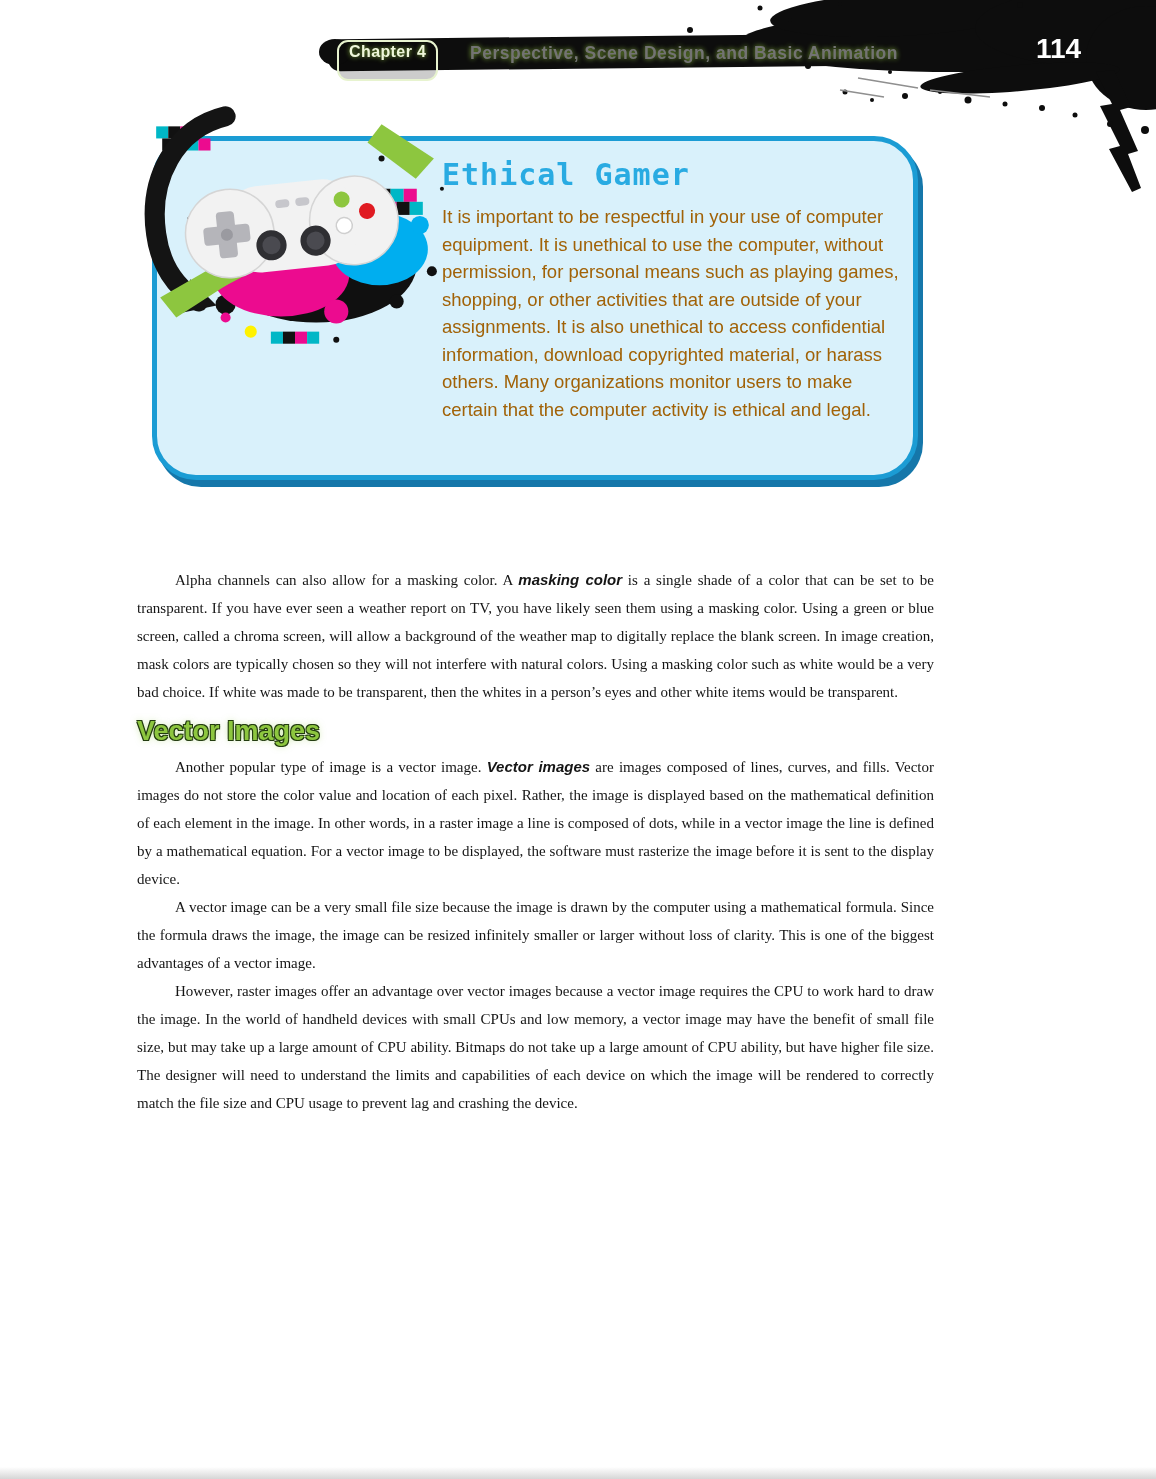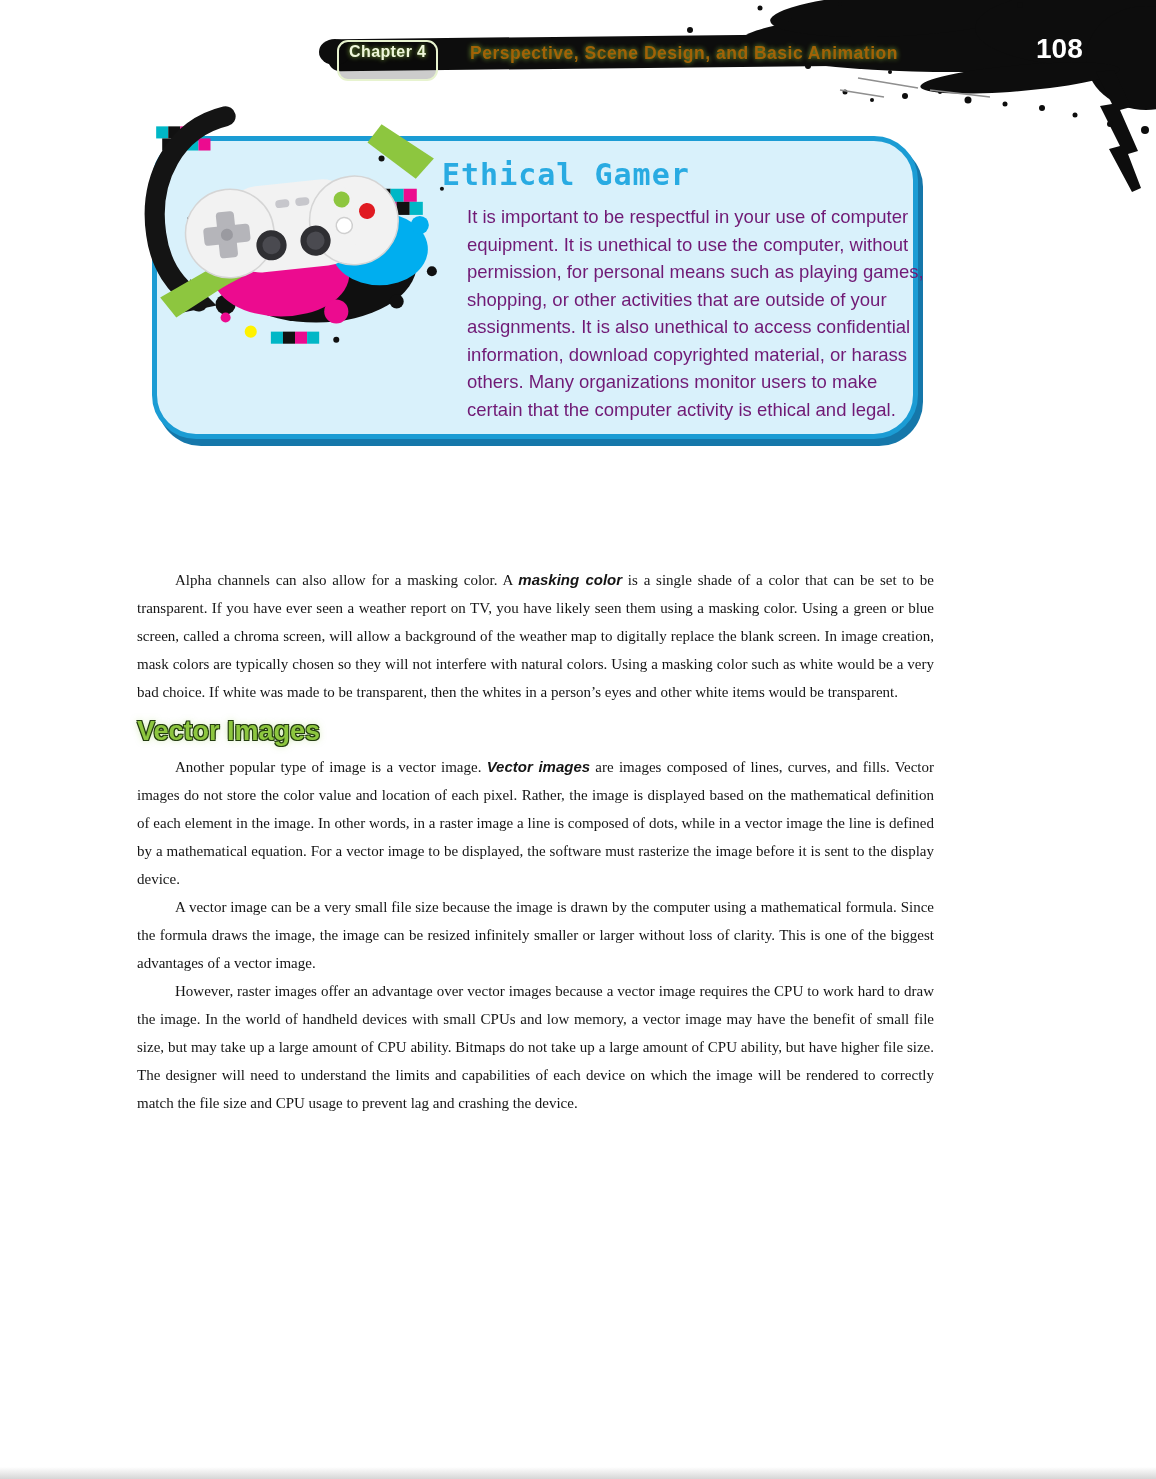--- a/index.html
+++ b/index.html
@@ -21,53 +21,52 @@
     font-family:"Liberation Sans", sans-serif;
     font-weight:bold; font-size:16px; letter-spacing:.4px;
     color:#eef6da;
     text-shadow:0 0 5px #86b23c;
     background:rgba(0,0,0,0.2);
   }
   .chapter-title {
     position:absolute; left:470px; top:43px;
     font-family:"Liberation Sans", sans-serif;
     font-weight:bold; font-size:17.5px; letter-spacing:.5px;
-    color:#a16207;
+    color:#737373;
     text-shadow:0 0 5px #86b23c, 0 0 2px #000;
     white-space:nowrap;
   }
   .page-number {
     position:absolute; left:1036px; top:33px;
     font-family:"Liberation Sans", sans-serif;
     font-weight:bold; font-size:28px; color:#ffffff;
   }
 
   
   .callout {
     position:absolute; left:152px; top:136px;
-    width:766px; height:303px;
+    width:766px; height:344px;
     background:#d9f1fb;
     border:5px solid #1b9cd4;
     border-radius:44px;
     box-shadow:5px 7px 0 #1577aa;
     z-index:1;
   }
   .callout-title {
     position:absolute; left:285px; top:16px;
     font-family:"DejaVu Sans Mono", monospace;
     font-weight:bold; font-size:30px; letter-spacing:1px;
     color:#29abe2;
   }
   .callout-body {
     position:absolute; left:285px; top:62px;
     width:470px;
     font-family:"Liberation Sans", sans-serif;
     font-size:18.5px; line-height:27.5px;
-    color:#701a75;
-    margin-left:25px;
+    color:#a16207;
   }
   .controller-illustration {
     position:absolute; left:130px; top:98px;
     width:322px; height:262px; z-index:2;
   }
 
   
   .main-text {
     position:absolute; left:137px; top:566px;
     width:797px;
@@ -133,21 +132,21 @@
   </g>
   <g stroke="#8f8f8f" stroke-width="1.5">
     <line x1="858" y1="78" x2="918" y2="88"></line>
     <line x1="930" y1="90" x2="990" y2="97"></line>
     <line x1="840" y1="90" x2="884" y2="97"></line>
   </g>
 </svg>
 
 <div class="chapter-badge">Chapter 4</div>
 <div class="chapter-title">Perspective, Scene Design, and Basic Animation</div>
-<div class="page-number">108</div>
+<div class="page-number">114</div>
 
 <div class="callout">
   <div class="callout-title">Ethical Gamer</div>
   <div class="callout-body">It is important to be respectful in your use of computer equipment. It is unethical to use the computer, without permission, for personal means such as playing games, shopping, or other activities that are outside of your assignments. It is also unethical to access confidential information, download copyrighted material, or harass others. Many organizations monitor users to make certain that the computer activity is ethical and legal.</div>
 </div>
 
 <svg class="controller-illustration" viewBox="0 0 320 260" xmlns="http://www.w3.org/2000/svg">
 
   <ellipse cx="185" cy="165" rx="100" ry="58" fill="#101010"></ellipse>
   <circle cx="95" cy="205" r="10" fill="#101010"></circle>

